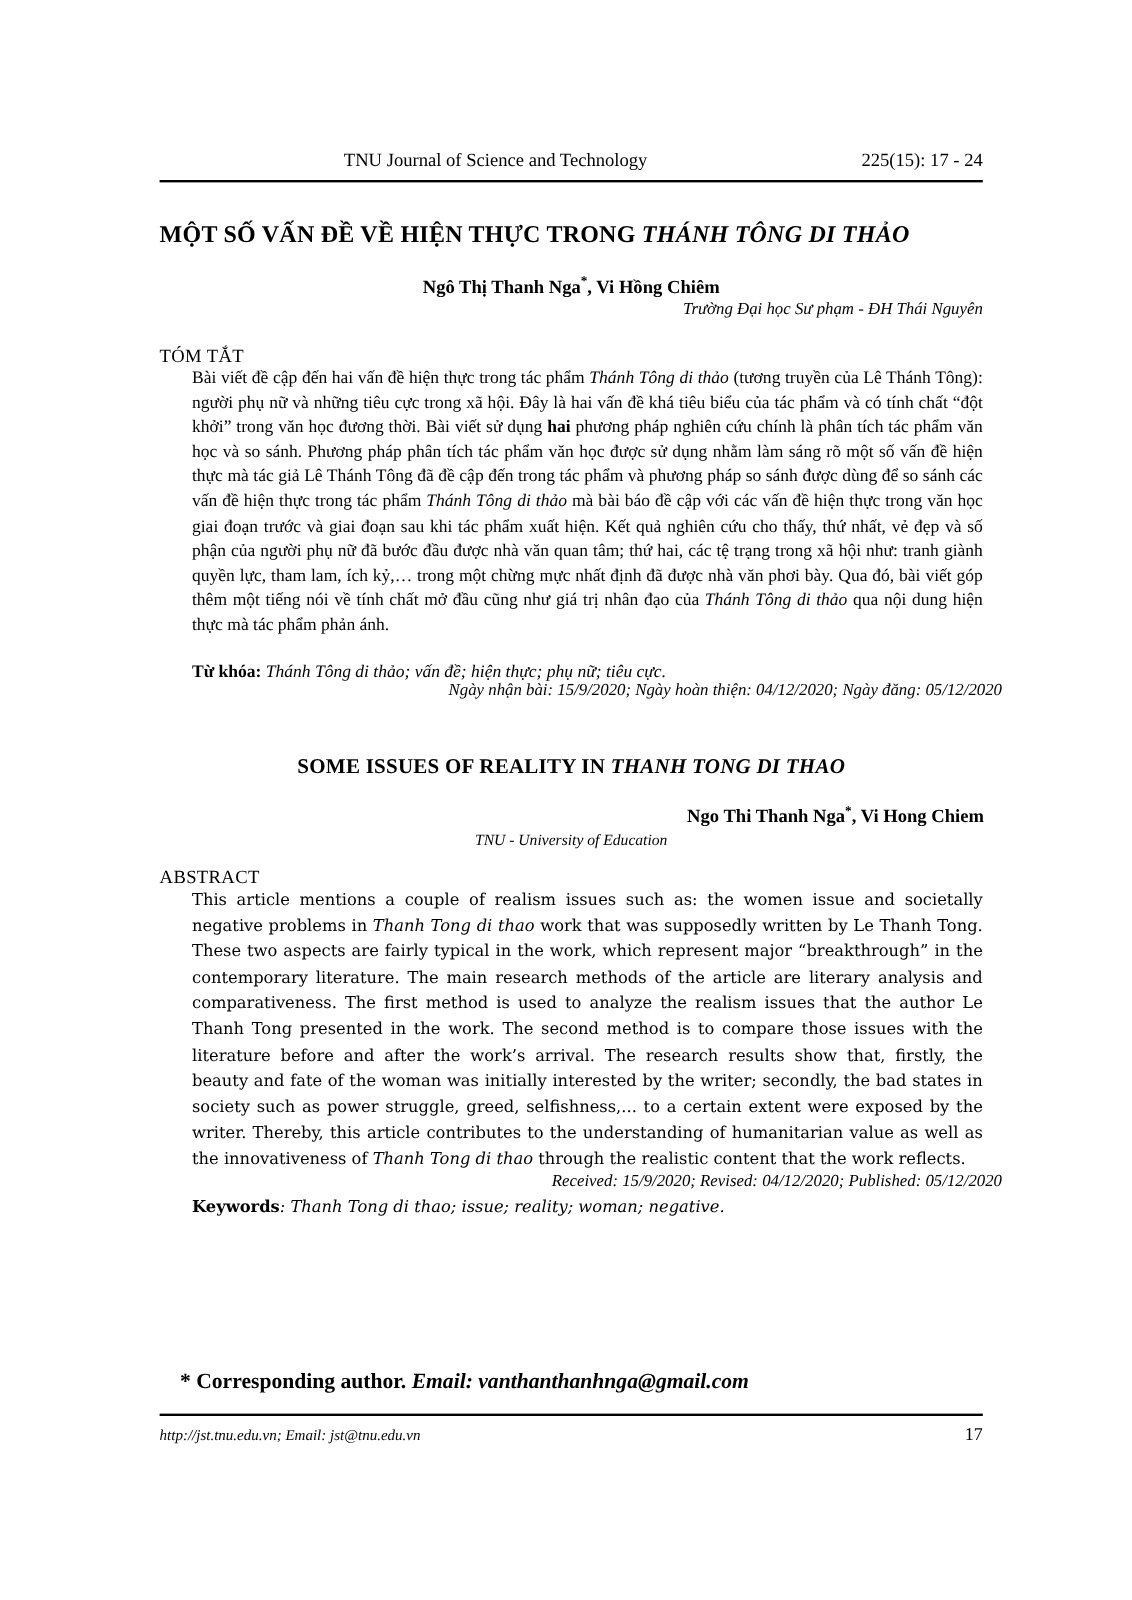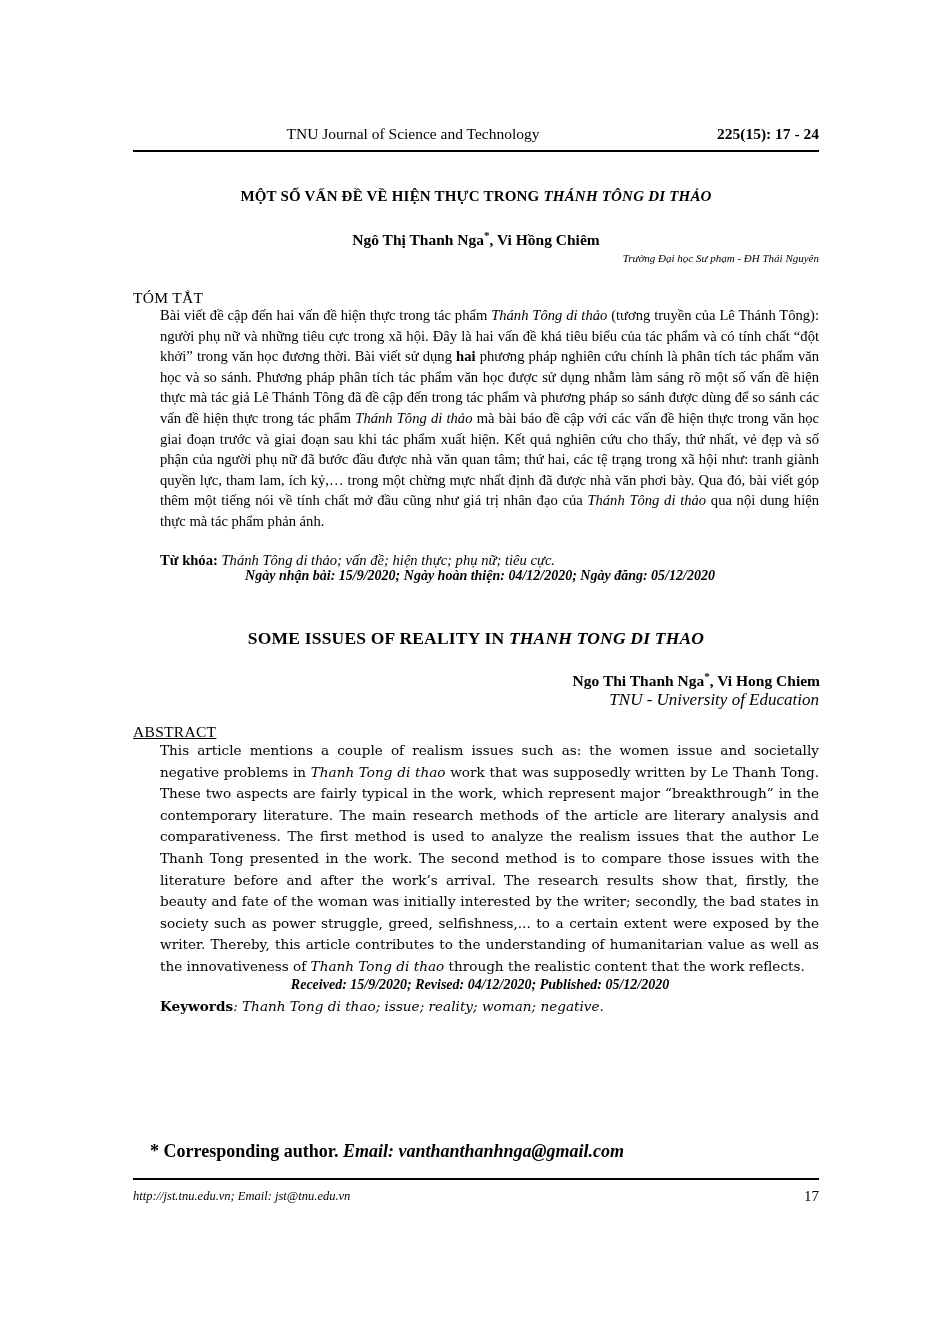--- a/index.html
+++ b/index.html
@@ -42,39 +42,37 @@
     position: absolute;
     left: 0;
     width: 560px;
     text-align: center;
     white-space: nowrap;
   }
   .running-head .issue-ref {
     position: absolute;
     right: 0;
     white-space: nowrap;
-    font-weight: bold;
   }
   .rule-top {
     position: absolute;
     top: 150px;
     left: 0;
     width: 686px;
     height: 0;
     border-top: 2.6px solid #000;
   }
 
   
   .title-vn {
     position: absolute;
     top: 183px;
     left: 0;
     width: 686px;
-    text-align: center;
-    font-size: 15px;
+    font-size: 20px;
     font-weight: bold;
     letter-spacing: 0.2px;
     line-height: 26px;
   }
   .title-vn .it { font-style: italic; }
 
   .authors-vn {
     position: absolute;
     top: 230px;
     left: 0;
@@ -83,40 +81,40 @@
     font-size: 15.5px;
     font-weight: bold;
     line-height: 20px;
   }
   .affil-vn {
     position: absolute;
     top: 250px;
     left: 0;
     width: 686px;
     text-align: right;
-    font-size: 11px;
+    font-size: 14px;
     font-style: italic;
     line-height: 17px;
   }
   .sup-star {
     font-size: 11px;
     vertical-align: super;
     line-height: 0;
   }
 
   
   .section-label {
     position: absolute;
     left: 0;
     font-size: 15.5px;
     line-height: 20px;
     letter-spacing: 0.3px;
   }
   .label-tomtat { top: 288px; }
-  .label-abstract { top: 722px; text-decoration: underline; }
+  .label-abstract { top: 722px; }
 
   .abstract-vn {
     position: absolute;
     top: 305px;
     left: 27px;
     width: 659px;
     font-size: 14.6px;
     line-height: 20.6px;
     text-align: justify;
     text-justify: inter-word;
@@ -138,25 +136,25 @@
 
   .keywords-line {
     margin-top: 18px;
   }
   .keywords-line .kw-label { font-weight: bold; }
   .keywords-line .kw-values { font-style: italic; }
 
   
   .dates {
     position: absolute;
-    left: 4px;
-    width: 686px;
-    text-align: center;
-    font-style: italic;
-    font-weight: bold;
+    left: 16px;
+    width: 686px;
+    text-align: right;
+    font-style: italic;
+    font-weight: normal;
     font-size: 14px;
     line-height: 20px;
   }
   .dates-vn { top: 566px; }
   .dates-en { top: 975px; }
 
   
   .title-en {
     position: absolute;
     top: 626px;
@@ -178,22 +176,22 @@
     text-align: right;
     font-size: 15.5px;
     font-weight: bold;
     line-height: 20px;
   }
   .affil-en {
     position: absolute;
     top: 691px;
     left: 0;
     width: 686px;
-    text-align: right;
-    font-size: 17px;
+    text-align: center;
+    font-size: 13px;
     font-style: italic;
     line-height: 17px;
   }
 
   
   .corresponding {
     position: absolute;
     top: 1141px;
     left: 17px;
     width: 686px;

